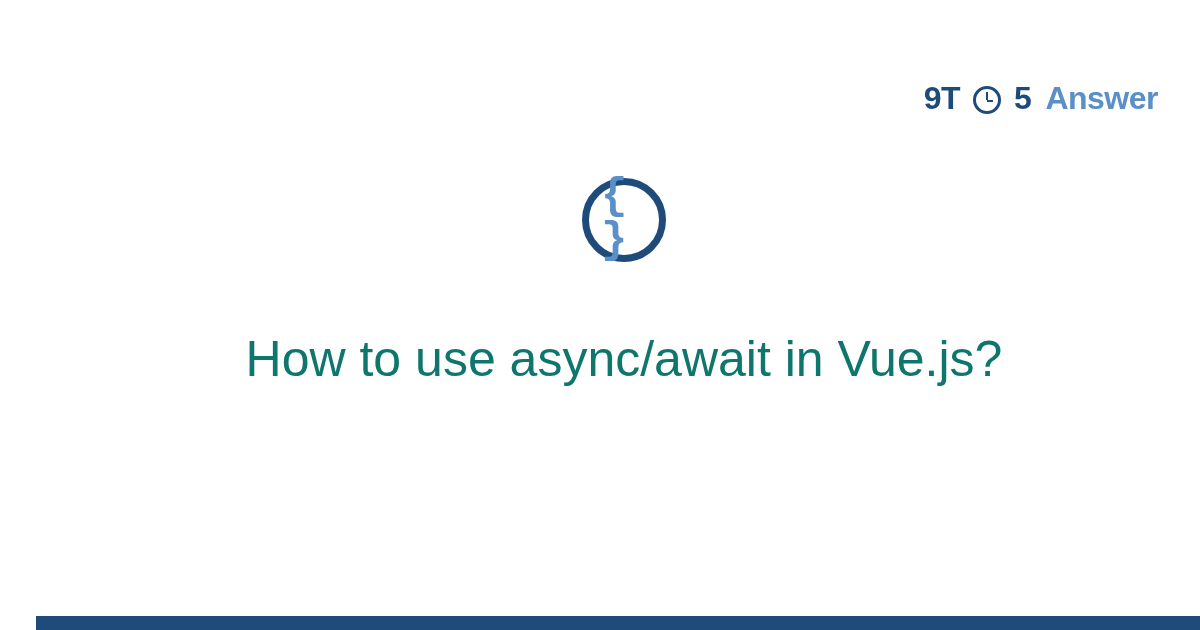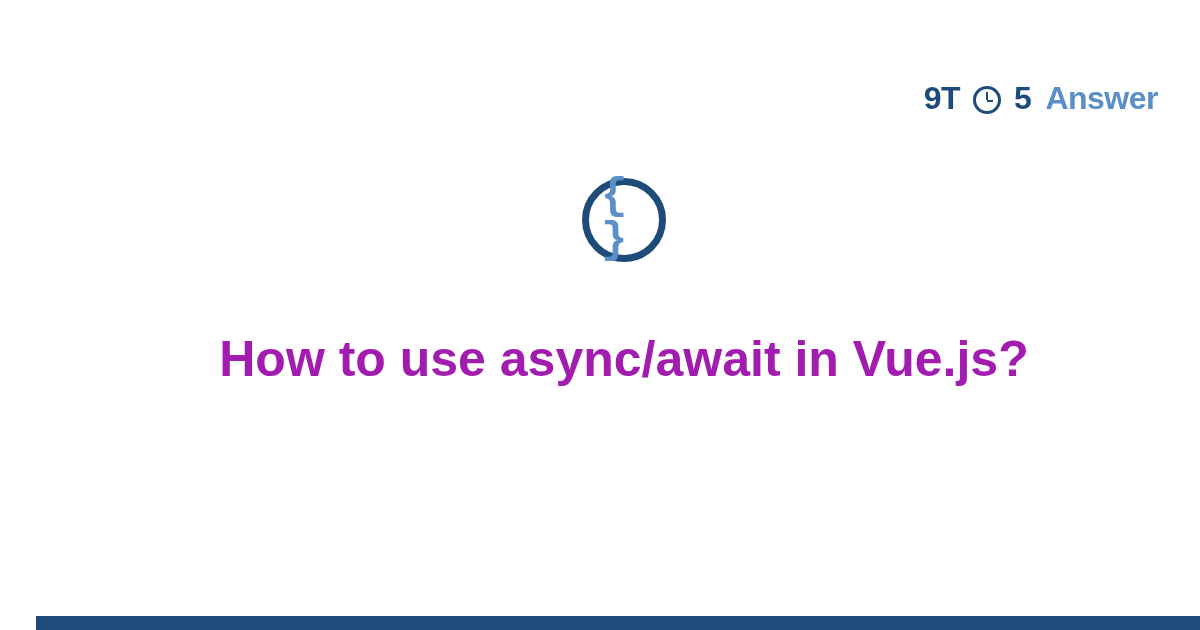--- a/index.html
+++ b/index.html
@@ -95,22 +95,22 @@
       font-weight: bold;
       color: #5a8fc7;
       font-family: 'Courier New', monospace;
       letter-spacing: -4px;
       line-height: 1;
       position: relative;
       top: -2px;
     }
     .title {
       font-size: 50px;
-      font-weight: bold;
-      color: #a21caf;
+      font-weight: normal;
+      color: #0f766e;
       text-align: center;
       padding: 0 40px;
       line-height: 1.2;
     }
     .footer-bar {
       position: absolute;
       bottom: 0;
       left: 0;
       right: 0;
       height: 26px;

